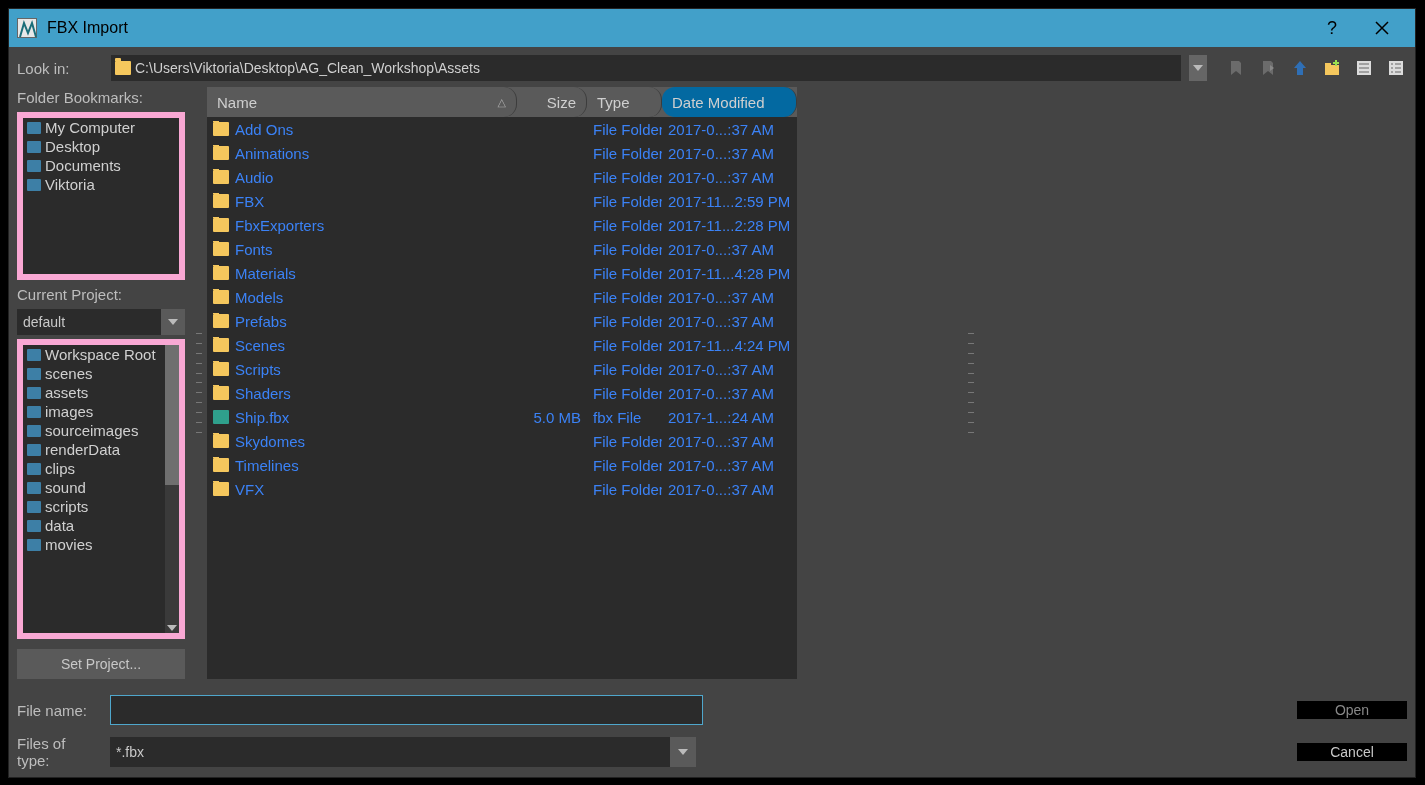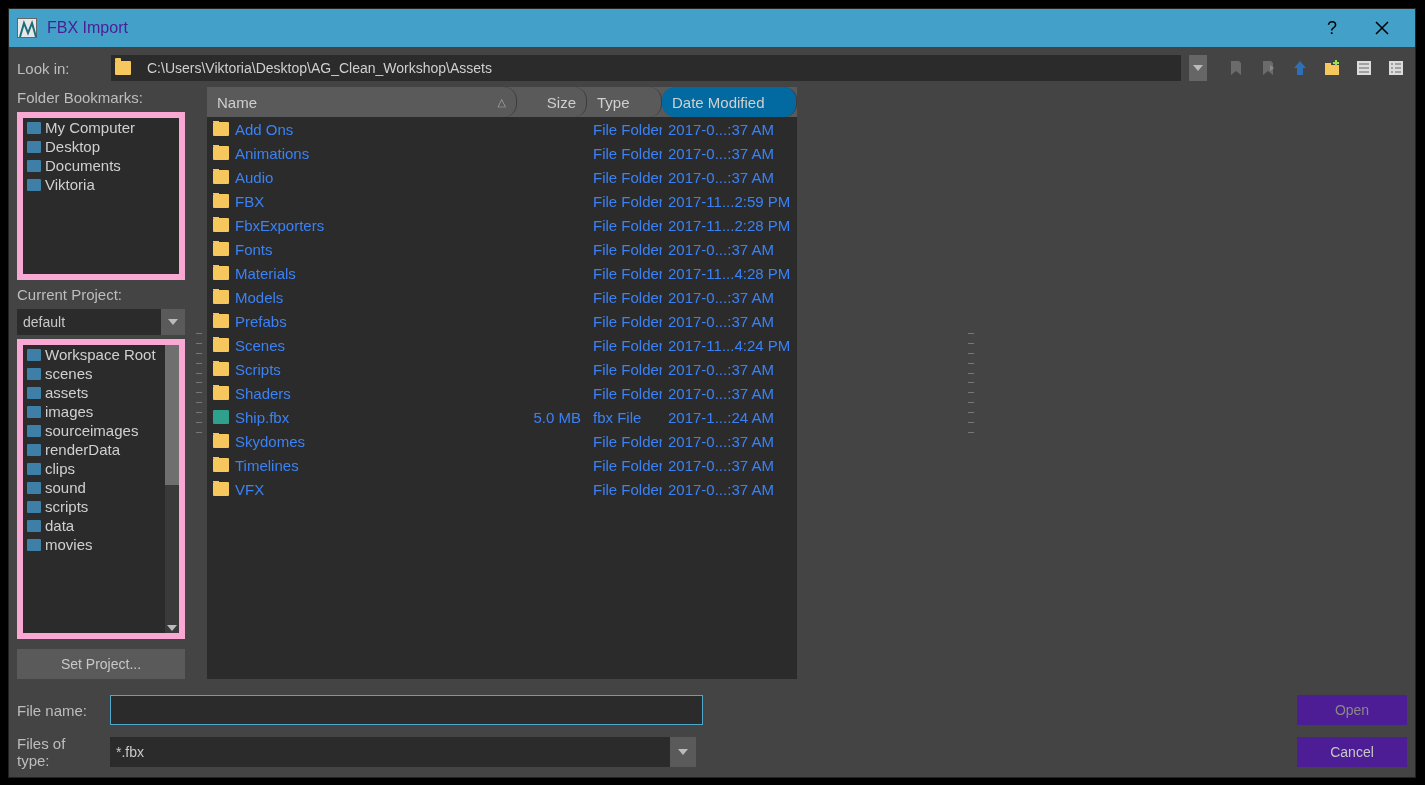--- a/index.html
+++ b/index.html
@@ -24,40 +24,40 @@
 .titlebar {
   height: 38px;
   background: #42a0c9;
   display: flex;
   align-items: center;
   padding: 0 8px;
   color: #000;
 }
 .titlebar .appicon { width: 20px; height: 20px; background: #e8e8e8; border: 1px solid #666; margin-right: 10px; position: relative; }
 .titlebar .appicon svg { width: 20px; height: 20px; }
-.titlebar .title { font-size: 16px; color: #4c1d95; }
+.titlebar .title { font-size: 16px; color: #000000; }
 .titlebar .spacer { flex: 1; }
 .titlebar .wbtn { width: 50px; height: 38px; display: flex; align-items: center; justify-content: center; font-size: 18px; color: #000; cursor: pointer; }
 .body {
   flex: 1;
   display: flex;
   flex-direction: column;
   padding: 8px;
   gap: 6px;
 }
 .row { display: flex; align-items: center; gap: 8px; }
 .lbl { width: 86px; font-size: 15px; color: #bdbdbd; }
 .pathbox {
   flex: 1;
   height: 26px;
   background: #2b2b2b;
   display: flex;
   align-items: center;
   padding: 0 4px;
-  gap: 16px;
+  gap: 4px;
   max-width: 1078px;
 }
 .folder-mini { width: 16px; height: 14px; background: #f5c75d; border-radius: 1px; position: relative; display: inline-block; }
 .folder-mini::before { content: ""; position: absolute; top: -3px; left: 0; width: 6px; height: 3px; background: #f5c75d; border-radius: 1px 1px 0 0; }
 .pathdd { width: 18px; height: 26px; background: #666; display:flex; align-items:center; justify-content:center; }
 .toolbtns { display: flex; gap: 10px; align-items: center; margin-left: 10px; }
 .toolbtn { width: 22px; height: 22px; display: flex; align-items: center; justify-content: center; }
 .mid {
   flex: 1;
   display: flex;
@@ -118,21 +118,21 @@
 .bottom { display:flex; flex-direction:column; gap:10px; padding-top:10px; }
 .brow { display:flex; align-items:center; gap:8px; }
 .blabel { width: 85px; font-size:15px; color:#bdbdbd; }
 .textinput {
   flex:1; height:30px; background:#2b2b2b; border:1px solid #4fa7cc; padding:0 6px; color:#d0d0d0;
   max-width:1174px;
 }
 .selectbox { flex:1; height:30px; background:#2b2b2b; display:flex; align-items:center; max-width:1174px;justify-content:space-between; }
 .selectbox .val { flex:1; padding:0 6px; }
 .selectbox .arrow { width:26px; height:30px; background:#5a5a5a; display:flex; align-items:center; justify-content:center; }
-.actbtn { width:110px; height:30px; background:#4c1d95; display:flex; align-items:center; justify-content:center; cursor:pointer; }
+.actbtn { width:110px; height:18px; background:#000000; display:flex; align-items:center; justify-content:center; cursor:pointer; }
 .actbtn.disabled { color:#888; }
 </style>
 </head>
 <body>
 
 <div class="dialog">
   <div class="titlebar">
     <span class="appicon">
       <svg viewBox="0 0 20 20">
           <path d="M2 18 L6 4 L10 14 L14 4 L18 18" stroke="#1a6e7a" stroke-width="2" fill="none"></path>

